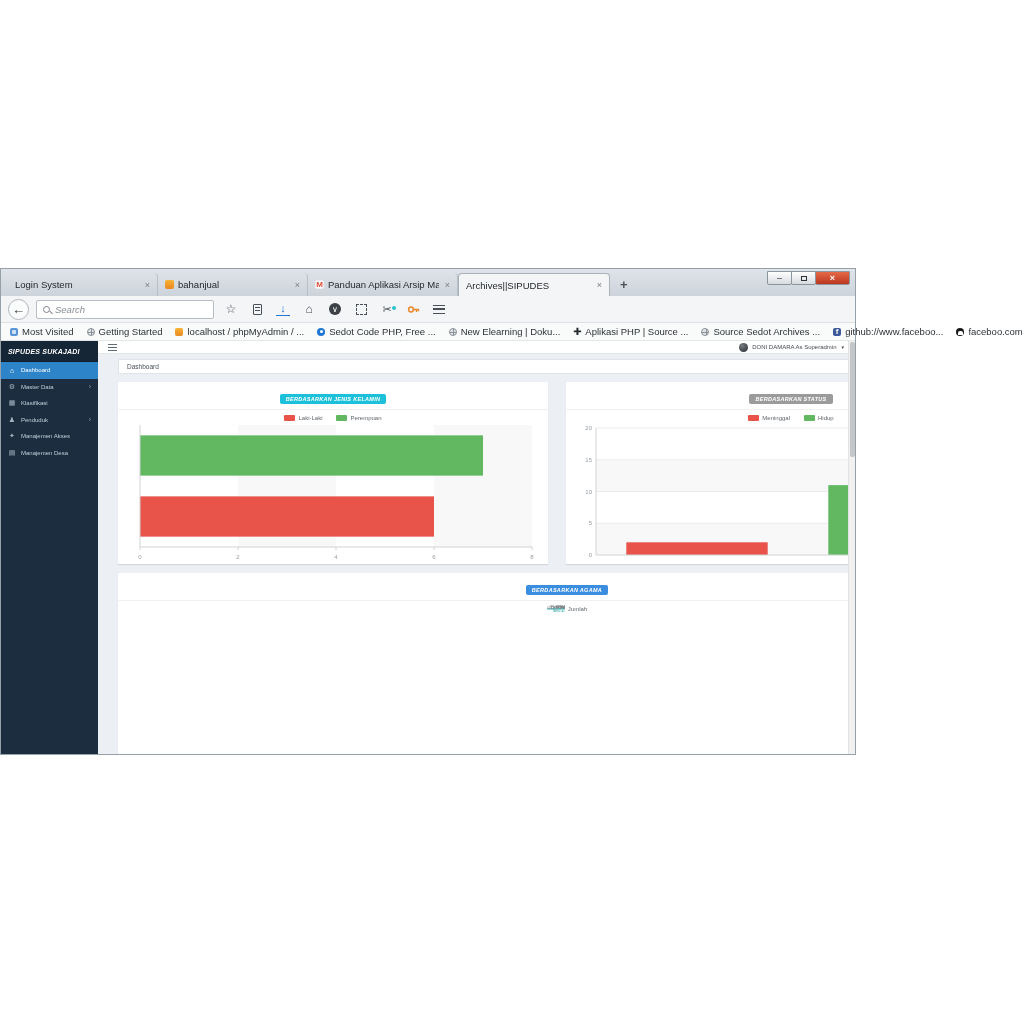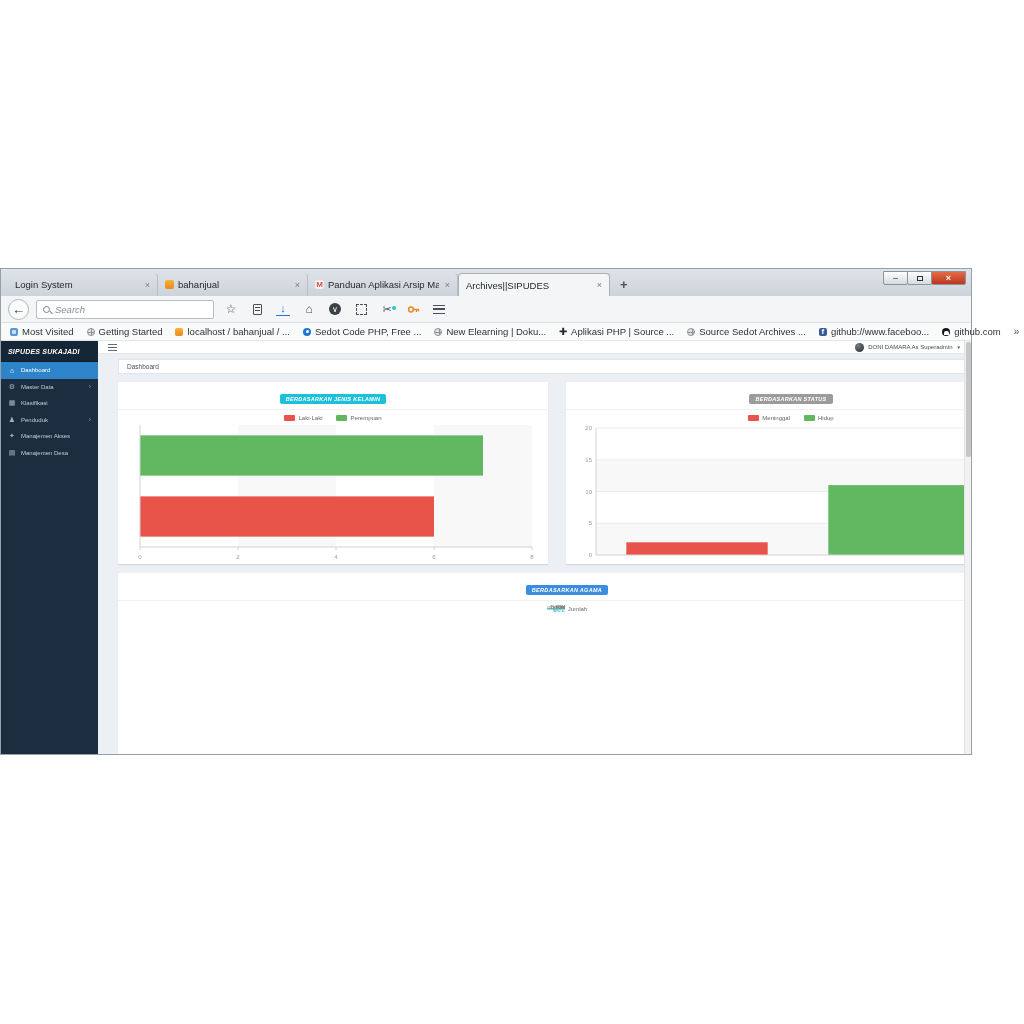--- a/index.html
+++ b/index.html
@@ -1,17 +1,17 @@
 <!DOCTYPE html>
 <html><head>
 <meta charset="utf-8">
 <style>
   *{box-sizing:border-box;margin:0;padding:0}
   html,body{width:1024px;height:1024px;background:#fff;font-family:"Liberation Sans",sans-serif;overflow:hidden}
-  .browser{position:absolute;top:268px;left:0;width:972px;height:487px;border:1px solid #95a0a9;background:#a21caf}
+  .browser{position:absolute;top:268px;left:0;width:856px;height:487px;border:1px solid #95a0a9;background:#a21caf}
   
   .tabbar{height:27px;background:linear-gradient(#dfe4ea,#ccd3da);display:flex;align-items:flex-end;padding-left:7px;position:relative}
   .tab{width:150px;height:23px;display:flex;align-items:center;gap:4px;padding:0 7px;font-size:9.5px;color:#23282d;border-right:1px solid #b7bfc7;border-radius:4px 4px 0 0;position:relative;cursor:default}
   .tab.active{background:#f4f5f6;border:1px solid #a9b1b9;border-bottom:none;z-index:2;width:152px}
   .tab .title{flex:1;white-space:nowrap;overflow:hidden}
   .tab .close{color:#7a8187;font-size:9px;padding-left:2px}
   .newtab{font-size:13px;color:#4c5258;padding:0 10px;height:23px;display:flex;align-items:center;font-weight:bold}
   .fav{width:9px;height:9px;border-radius:2px;display:inline-flex;align-items:center;justify-content:center;flex-shrink:0}
   .fav-pma{background:linear-gradient(#f8b133,#e78a22)}
   .fav-gmail{background:#fff;border:1px solid #eee;color:#dd4b39;font-weight:bold;font-size:8px;line-height:1}
@@ -169,21 +169,21 @@
     <span class="bm">
         <span class="fav fav-mv"></span>
         <span>Most Visited</span>
       </span>
     <span class="bm">
         <span class="fav fav-globe"></span>
         <span>Getting Started</span>
       </span>
     <span class="bm">
         <span class="fav fav-pma"></span>
-        <span>localhost / bahanjual / ...</span>
+        <span>localhost / phpMyAdmin / ...</span>
       </span>
     <span class="bm">
         <span class="fav fav-bluecircle"></span>
         <span>Sedot Code PHP, Free ...</span>
       </span>
     <span class="bm">
         <span class="fav fav-globe"></span>
         <span>New Elearning | Doku...</span>
       </span>
     <span class="bm">
@@ -193,21 +193,21 @@
     <span class="bm">
         <span class="fav fav-globe"></span>
         <span>Source Sedot Archives ...</span>
       </span>
     <span class="bm">
         <span class="fav fav-fb">f</span>
         <span>github://www.faceboo...</span>
       </span>
     <span class="bm">
         <span class="fav fav-gh"></span>
-        <span>github.com</span>
+        <span>faceboo.com</span>
       </span>
     <span class="overflow">»</span>
   </div>
 
   <div class="viewport">
     <div class="sidebar">
       <div class="brand">SIPUDES SUKAJADI</div>
       <div class="sitem active">
         <span class="ic">⌂</span>
         <span>Dashboard</span>

